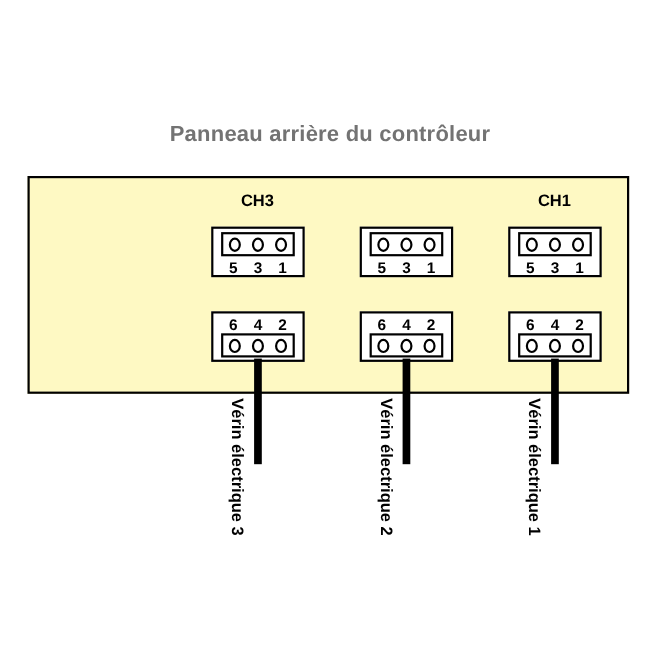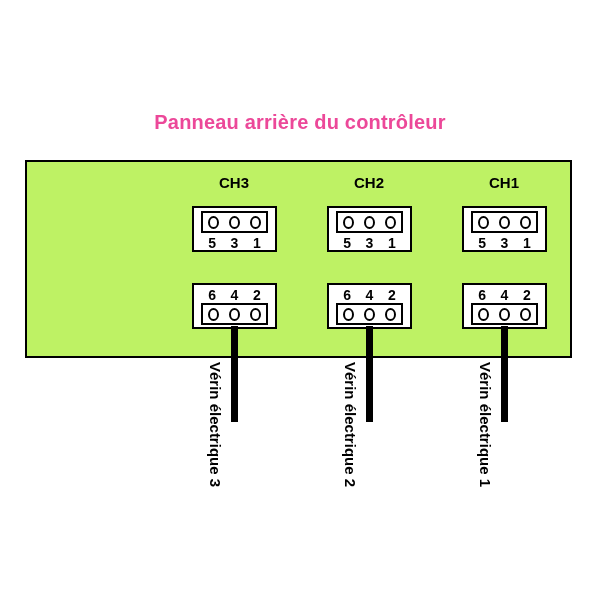--- a/index.html
+++ b/index.html
@@ -21,33 +21,33 @@
 
   
   .title {
     position: absolute;
     left: 0;
     top: 111px;
     width: 600px;
     text-align: center;
     font-size: 20px;
     font-weight: bold;
-    color: #ec4899;
+    color: #737373;
     letter-spacing: 0.2px;
   }
 
   
   .panel {
     position: absolute;
     left: 25px;
     top: 160px;
     width: 547px;
     height: 198px;
     border: 2px solid #000000;
-    background: #bef264;
+    background: #fef9c3;
     box-sizing: border-box;
   }
 
   
   .channel {
     position: absolute;
     top: 0;
     width: 140px;
     height: 100%;
   }
@@ -171,21 +171,20 @@
         </div>
         <div class="pin-box">
           <span class="pin"></span>
           <span class="pin"></span>
           <span class="pin"></span>
         </div>
       </div>
     </div>
 
     <div class="channel" style="left:272px;">
-      <div class="ch-label">CH2</div>
 
       <div class="connector upper">
         <div class="pin-box">
           <span class="pin"></span>
           <span class="pin"></span>
           <span class="pin"></span>
         </div>
         <div class="pin-nums">
           <span>5</span>
           <span>3</span>

